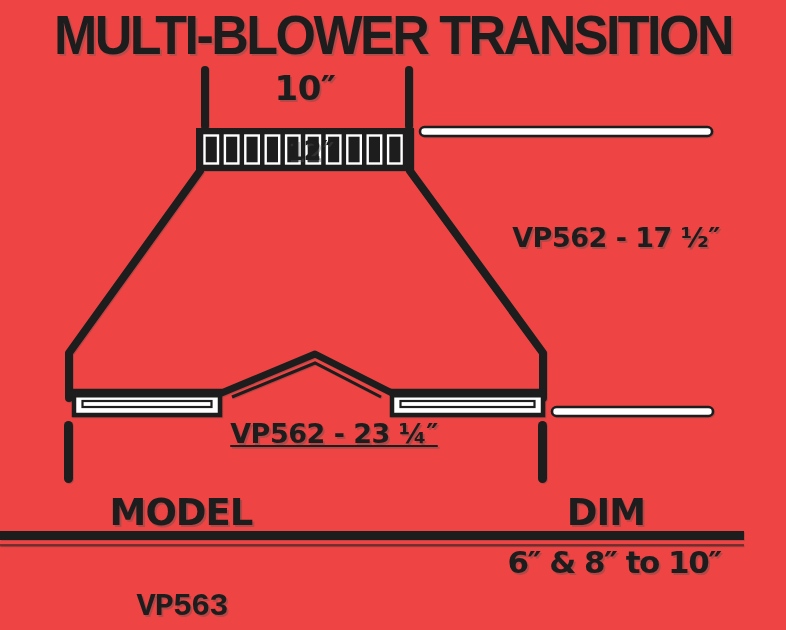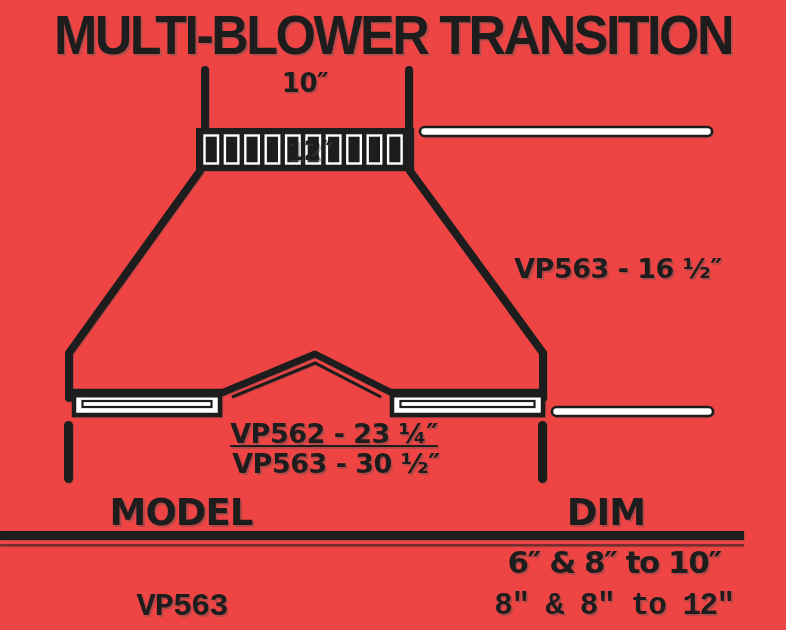--- a/index.html
+++ b/index.html
@@ -20,21 +20,21 @@
     text-shadow:2px 2px 0 rgba(90,90,90,0.35);
   }
   svg.drawing{position:absolute;left:0;top:0;
     filter:drop-shadow(1.5px 1.5px 0 rgba(70,70,70,0.30));}
   .dim-text{
     position:absolute;transform:translateX(-50%);
     font-weight:bold;color:#1d1d1d;white-space:nowrap;
     text-shadow:1.8px 1.8px 0 rgba(80,80,80,0.38);
     letter-spacing:-0.5px;
   }
-  .lbl-10{left:305px;top:68px;font-size:26px;}
+  .lbl-10{left:305px;top:68px;font-size:34px;}
   .lbl-12{left:309px;top:92px;font-size:26px;margin-top:44px;}
   .side-dim-1{left:616px;top:222px;font-size:27px;}
   .side-dim-2{left:618px;top:253px;font-size:27px;}
   .bot-dim-1{left:334px;top:418px;font-size:27px;text-decoration:underline;}
   .bot-dim-2{left:336px;top:448px;font-size:27px;}
   .th{font-size:37px;letter-spacing:-1px;}
   .th-model{left:181px;top:491px;}
   .th-dim{left:606px;top:491px;}
   .cell{font-size:32px;letter-spacing:-1px;}
   .cell-dim{font-size:31px;letter-spacing:-1.5px;}
@@ -101,25 +101,23 @@
 
     <g fill="#1d1d1d">
       <rect x="0" y="531" width="744" height="9"></rect>
       <rect x="0" y="544" width="744" height="2.5" opacity="0.55"></rect>
     </g>
   </svg>
 
   <div class="dim-text lbl-10">10″</div>
   <div class="dim-text lbl-12">12″</div>
 
-  <div class="dim-text side-dim-2">VP563 - 16 ½″</div>
+  <div class="dim-text side-dim-1">VP562 - 17 ½″</div>
 
   <div class="dim-text bot-dim-1">VP562 - 23 ¼″</div>
-  <div class="dim-text bot-dim-2">VP563 - 30 ½″</div>
 
   <div class="dim-text th th-model">MODEL</div>
   <div class="dim-text th th-dim">DIM</div>
 
   <div class="dim-text cell cell-dim r1 c-dim">6″ &amp; 8″ to 10″</div>
   <div class="dim-text cell r2 c-model">VP563</div>
-  <div class="dim-text cell cell-dim r2 c-dim">8″ &amp; 8″ to 12″</div>
 
 </div>
 
 </body></html>

